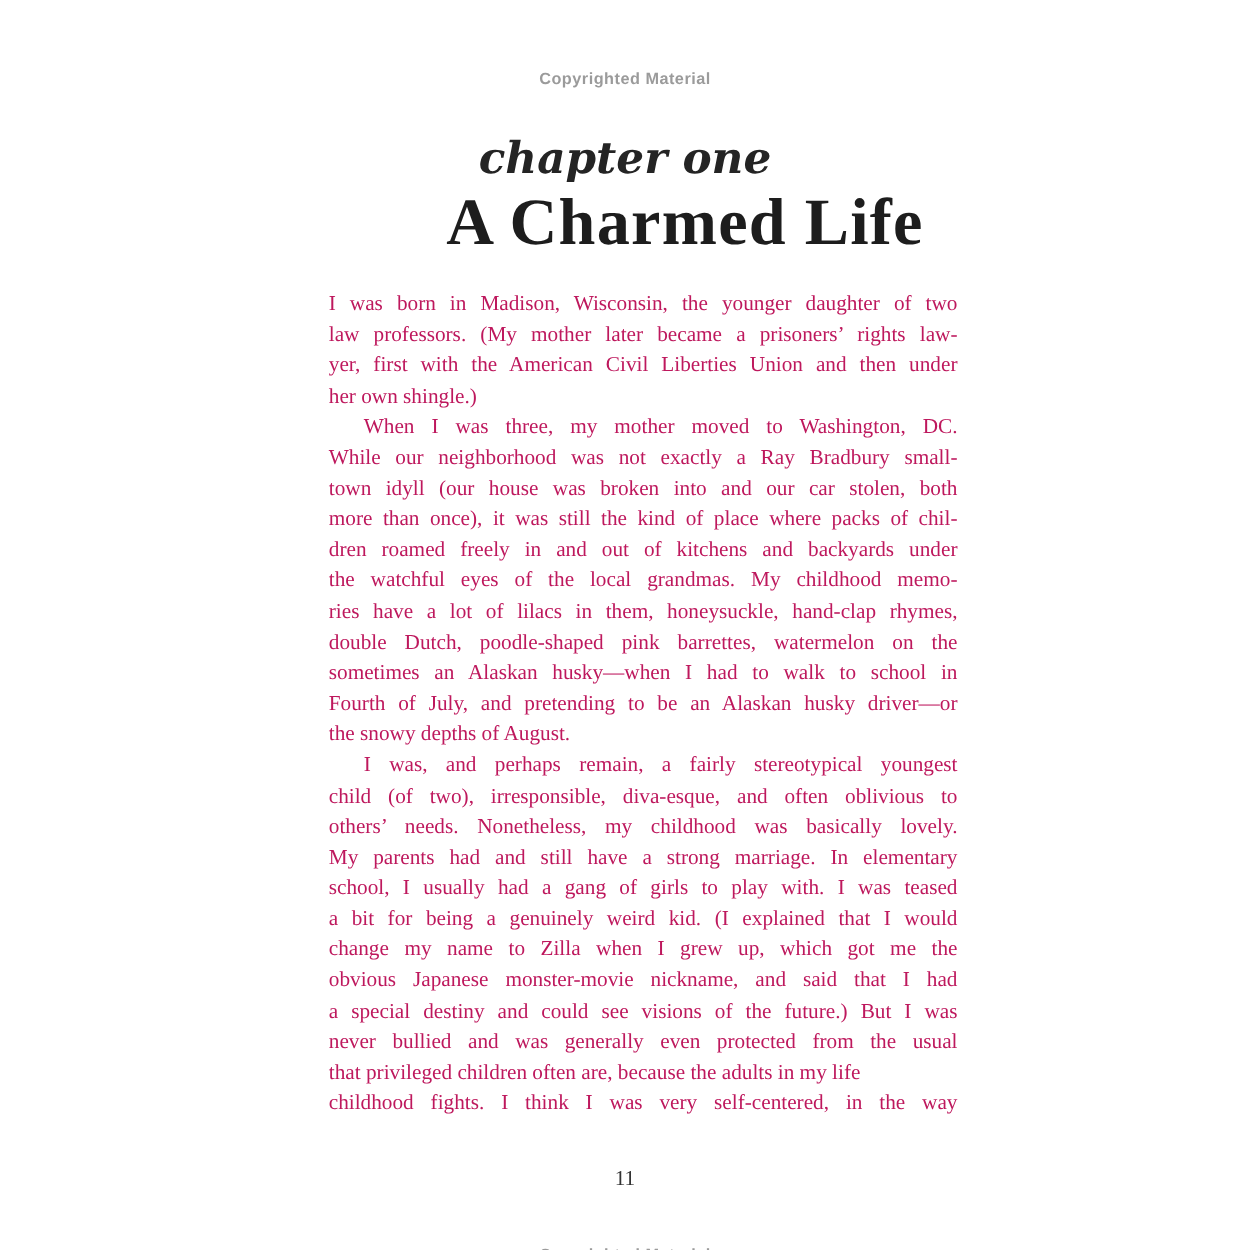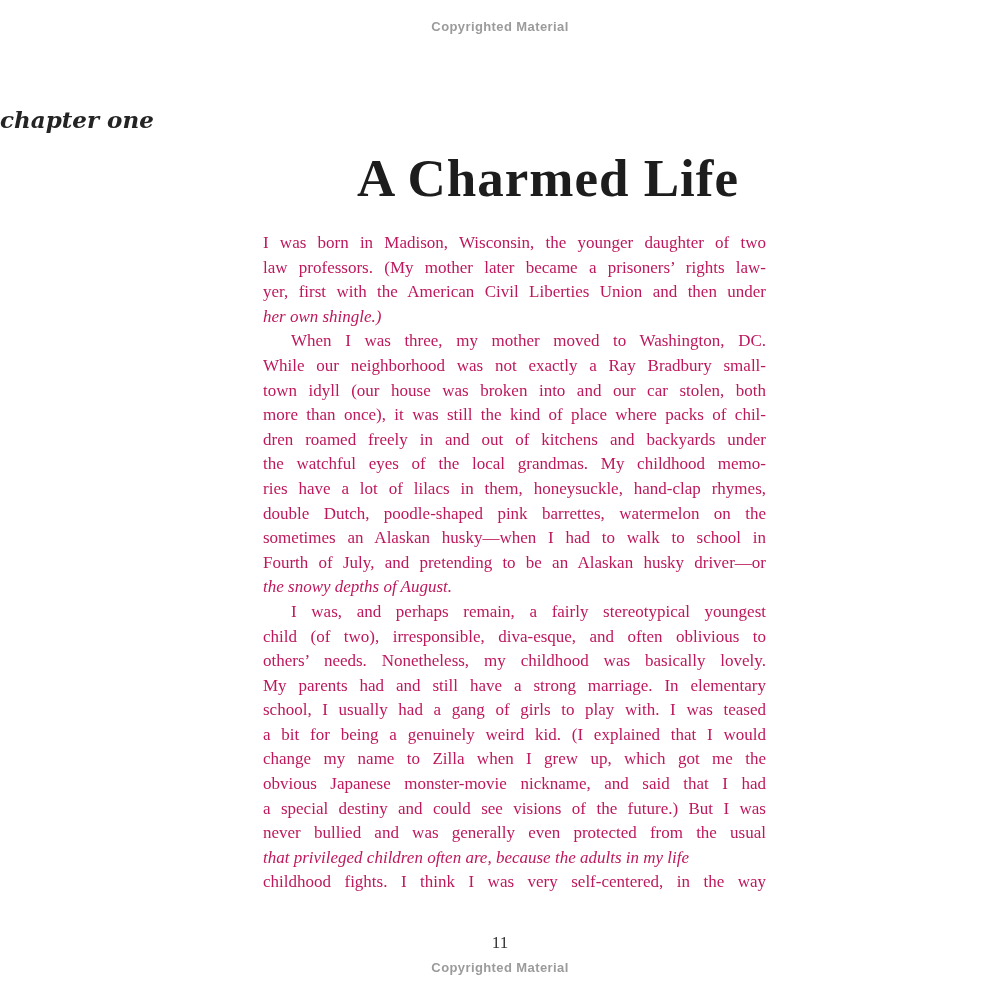--- a/index.html
+++ b/index.html
@@ -14,32 +14,34 @@
   .notice {
     position: absolute;
     left: 0;
     width: 100%;
     text-align: center;
     font-family: "Liberation Sans", "DejaVu Sans", sans-serif;
     font-weight: bold;
     font-size: 13px;
     letter-spacing: 0.4px;
     color: #9b9b9b;
+    margin-top: 36px;
   }
   .notice.top { top: 19px; }
   .notice.bottom { top: 960px; }
   .kicker {
     position: absolute;
     top: 106px;
     left: 0;
     width: 100%;
+    text-align: center;
     font-family: "DejaVu Serif", serif;
     font-style: italic;
     font-weight: bold;
-    font-size: 23px;
+    font-size: 35px;
     color: #242424;
   }
   .title {
     position: absolute;
     top: 149px;
     left: 0;
     width: 100%;
     text-align: center;
     font-family: "Liberation Serif", serif;
     font-weight: bold;
@@ -57,21 +59,21 @@
     font-size: 17px;
     line-height: 24.6px;
     color: #be185d;
   }
   .line {
     height: 24.6px;
     text-align: justify;
     text-align-last: justify;
     white-space: normal;
   }
-  .line.last { text-align-last: left; font-style: italic; }
+  .line.last { text-align-last: left; }
   .line.indent { padding-left: 28px; }
   .page-number {
     position: absolute;
     top: 933px;
     left: 0;
     width: 100%;
     text-align: center;
     font-size: 17px;
     color: #333333;
   }

